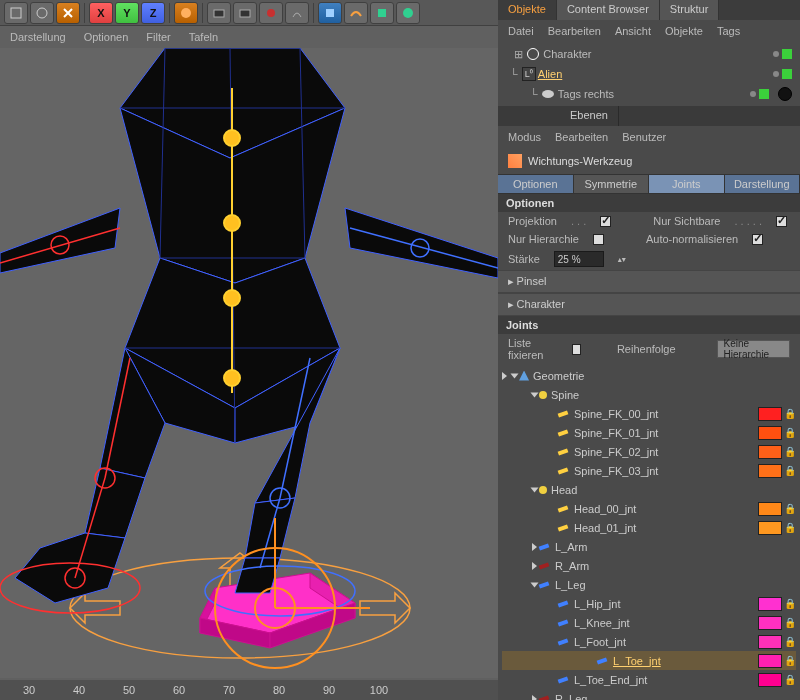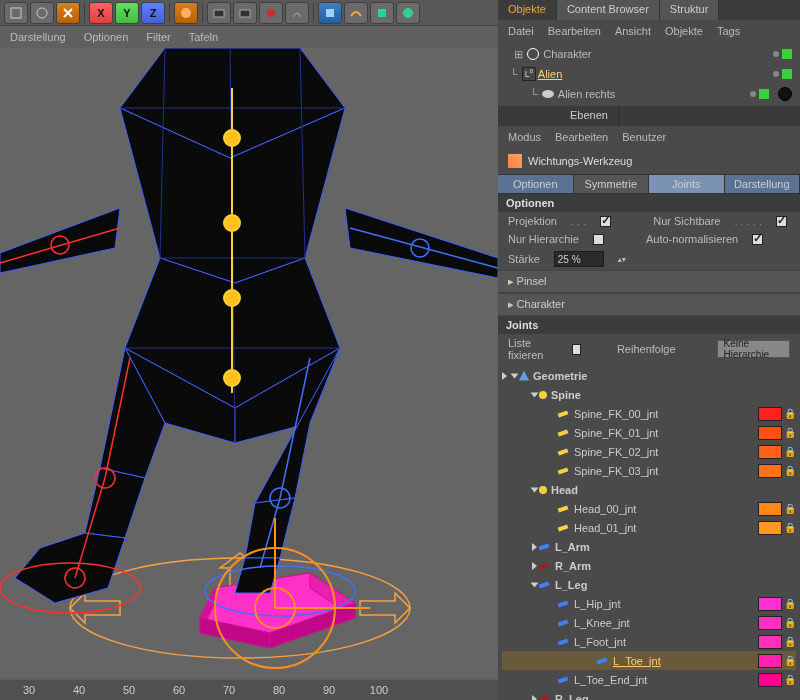--- a/index.html
+++ b/index.html
@@ -59,21 +59,21 @@
   .checkbox.checked::after { content:"✓"; position:absolute; top:-3px; left:0; color:#222; font-size:11px; font-weight:bold;}
   .num-input { width:50px; height:16px; background:#2a2a2a; border:1px solid #1a1a1a; color:#ccc; padding:0 3px; font-size:10px;}
   
   .expander { padding:4px 10px; background:#555; border-top:1px solid #444; border-bottom:1px solid #444; color:#ccc; cursor:pointer;}
   .expander::before { content:"▸ "; }
   
   .dropdown-btn { height:18px; background:#888; border:1px solid #555; color:#222; padding:0 6px; display:inline-flex; align-items:center; font-size:10px; cursor:pointer;margin-left:27px;}
   
   .joint-tree { padding: 2px 4px; }
   .jt-row { display:flex; align-items:center; height:19px; color:#ccc; position:relative;}
-  .jt-row.group { font-weight:bold; }
+  .jt-row.group { font-weight:normal; }
   .bullet { color:#aaa; margin-right:4px; }
   .bone-icon { width:10px; height:4px; background:#ffd040; transform:rotate(-20deg); display:inline-block; margin-right:6px;}
   .bone-icon.blue { background:#4080ff; }
   .bone-icon.darkred { background:#a02020; }
   .color-swatch { width:24px; height:14px; margin-left:auto; margin-right:2px; border:1px solid #222;}
   .lock-icon { width:12px; color:#888; font-size:10px;}
   .jt-row.sel { background:#6a5a3c; color:#ffd070;padding-left:39px; }
   .tri { display:inline-block; width:0; height:0; border-top:4px solid transparent; border-bottom:4px solid transparent; border-left:5px solid #ccc; margin-right:2px;}
   .tri.down { transform:rotate(90deg);}
   .pyramid-icon { width:10px; height:10px; background:#60a0e0; display:inline-block; margin-right:4px; clip-path:polygon(50% 0,100% 100%,0 100%);}
@@ -292,21 +292,21 @@
       <span style="color:#ffd070;text-decoration:underline;">Alien</span>
       <span class="toggle-dots">
           <span class="dot"></span>
           <span class="check-green"></span>
         </span>
     </div>
     <div class="obj-row">
       <span style="width:24px;"></span>
         <span class="bullet">└</span>
         <span class="eye-icon"></span>
-      <span>Alien rechts</span>
+      <span>Tags rechts</span>
       <span class="toggle-dots"><span class="dot"></span><span class="check-green"></span>&nbsp;<span class="ball-black"></span></span>
     </div>
   </div>
 
   <div class="attr-header">
     <div class="attr-tab active">Attribute</div>
     <div class="attr-tab">Ebenen</div>
   </div>
   <div class="panel-menus">
     <span>Modus</span>

